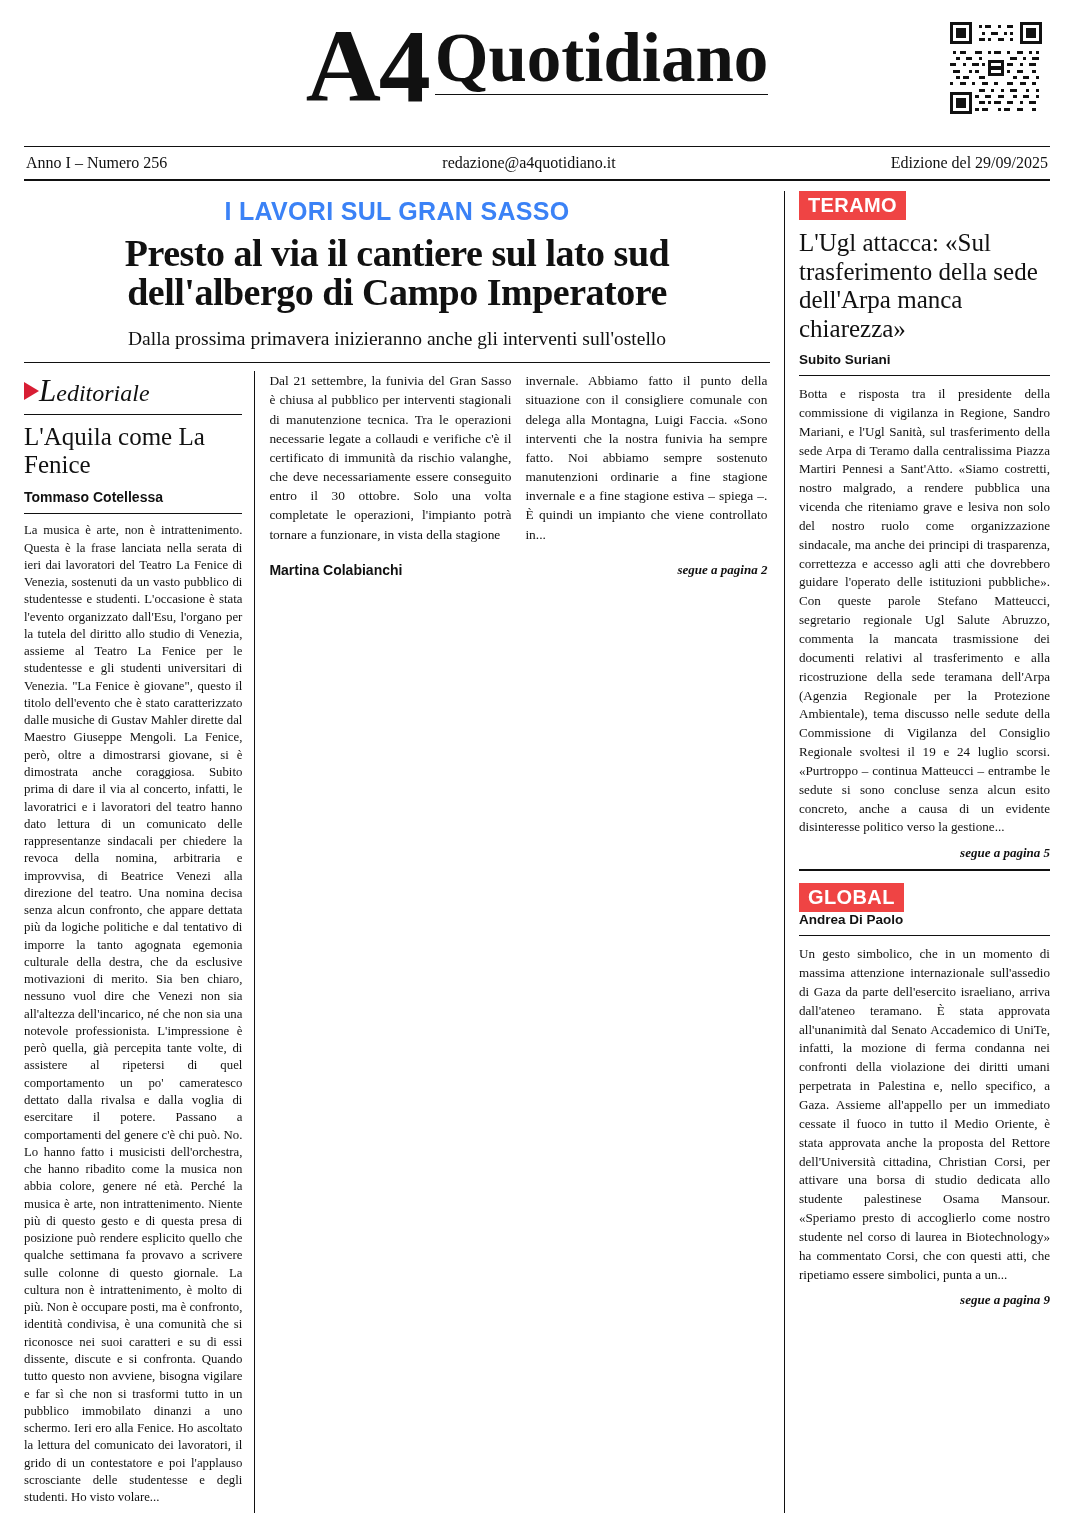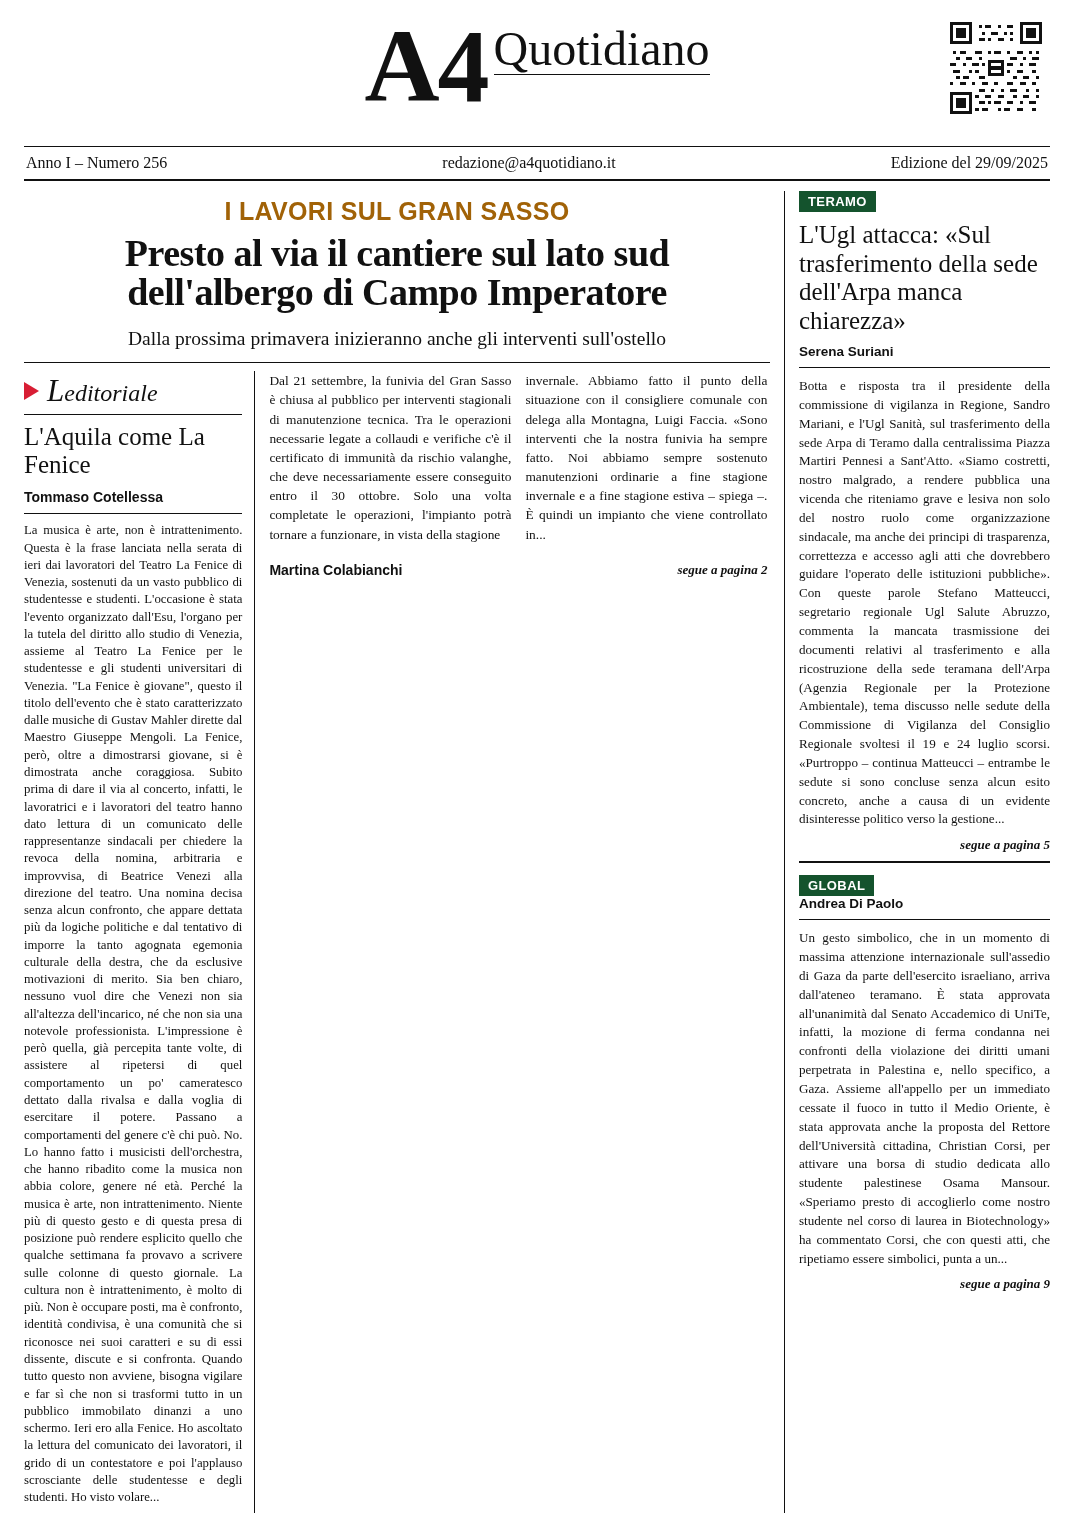--- a/index.html
+++ b/index.html
@@ -12,68 +12,68 @@
     position:relative;
     overflow:hidden;
   }
   .page { width:1074px; height:1200px; padding:0 24px; position:relative; }
 
   
   .masthead { display:flex; align-items:flex-start; justify-content:center; padding-top:18px; position:relative; height:140px; }
   .logo-wrap { display:flex; align-items:flex-start; }
   .logo-a4 { font-family:"Liberation Serif", serif; font-size:104px; font-weight:700; line-height:0.92; letter-spacing:-2px; }
   .logo-right { margin-left:6px; padding-top:8px; }
-  .logo-word { font-family:"Liberation Serif", serif; font-size:48px; font-weight:400; line-height:0.95; letter-spacing:0px; }
+  .logo-word { font-family:"Liberation Serif", serif; font-size:69px; font-weight:700; line-height:0.95; letter-spacing:0px; }
   .logo-rule { border-bottom:1.5px solid #111; margin:2px 0 4px 0; }
   .logo-sub { font-family:"Liberation Sans", sans-serif; font-size:21px; letter-spacing:0.5px; text-align:center; }
   .qr { position:absolute; right:8px; top:22px; width:92px; height:92px; }
   .qr svg { display:block; }
 
   
   .inforule-top { border-top:1px solid #111; margin-top:6px; }
   .infobar { display:flex; justify-content:space-between; align-items:center;
              font-size:16px; padding:7px 2px 7px 2px; }
   .infobar .center { flex:1; text-align:center; }
   .inforule-bottom { border-bottom:2.5px solid #111; }
 
   
   .content { display:flex; gap:0; padding-top:10px; }
   .left { width:760px; padding-right:14px; }
   .rightcol { width:266px; border-left:1px solid #111; padding-left:14px; }
 
   
-  .kicker { text-align:center; color:#a16207; font-family:"Liberation Sans", sans-serif;
+  .kicker { text-align:center; color:#3b82f6; font-family:"Liberation Sans", sans-serif;
             font-weight:700; font-size:25px; letter-spacing:0.3px; margin:6px 0 8px; }
   .lead-title { text-align:center; font-size:38px; font-weight:700; line-height:1.03; letter-spacing:-0.5px; margin:0 10px; }
   .lead-sub { text-align:center; font-size:19.5px; margin:16px 6px 12px; }
   .hr-thin { border-bottom:1px solid #111; margin:10px 0 8px; }
 
   
   .lead-cols { display:flex; }
   .editorial-col { width:232px; padding-right:12px; border-right:1px solid #111; }
   .mid-cols { width:516px; padding-left:14px; display:flex; gap:14px; }
   .col { width:242px; }
 
-  .ed-head { display:flex; align-items:center; gap:8px; margin-top:2px; }
+  .ed-head { display:flex; align-items:center; margin-top:2px; }
   .ed-arrow { width:0; height:0; border-left:15px solid #d81e34; border-top:9px solid transparent; border-bottom:9px solid transparent; }
   .ed-word { font-size:24px; font-style:italic; font-family:"Liberation Serif", serif; }
   .ed-word .cap { font-size:31px; }
   .ed-rule { border-bottom:1px solid #111; margin:5px 0 8px; }
   .ed-title { font-size:25px; line-height:1.12; font-weight:400; margin-bottom:10px; }
   .byline { font-family:"Liberation Sans", sans-serif; font-weight:700; font-size:14px; margin-bottom:8px; }
   .ed-rule2 { border-bottom:1px solid #111; margin:6px 0 8px; }
 
   p.body { font-size:12.8px; line-height:1.35; text-align:justify; margin:0 0 7px; hyphens:auto; }
 
   .art-body { font-size:13.4px; line-height:1.43; text-align:justify; margin:0; hyphens:auto; }
   .seguelink { font-family:"Liberation Serif", serif; font-style:italic; font-weight:700; font-size:13px; }
 
   
-  .sec-label { display:inline-block; background:#14532d; color:#fff;
-               font-family:"Liberation Sans", sans-serif; font-weight:700; font-size:13px;
+  .sec-label { display:inline-block; background:#ef4444; color:#fff;
+               font-family:"Liberation Sans", sans-serif; font-weight:700; font-size:20px;
                padding:3px 9px 3px 9px; letter-spacing:0.4px; }
   .r-title { font-size:25px; line-height:1.14; margin:9px 0 9px; font-weight:400; }
   .r-byline { font-family:"Liberation Sans", sans-serif; font-weight:700; font-size:13.5px; margin-bottom:8px; }
   .r-rule { border-bottom:1px solid #111; margin:6px 0 9px; }
   .r-body { font-size:13.1px; line-height:1.44; text-align:justify; margin:0; hyphens:auto; }
   .r-segue { text-align:right; font-style:italic; font-weight:700; font-size:13px; margin-top:8px; }
   .r-blockrule { border-bottom:2px solid #111; margin:8px 0 12px; }
 </style>
 </head>
 <body>
@@ -250,21 +250,21 @@
         </div>
       </div>
 
     </div>
 
     <div class="rightcol">
 
       <div>
         <span class="sec-label">TERAMO</span>
         <div class="r-title">L'Ugl attacca: «Sul trasferimento della sede dell'Arpa manca chiarezza»</div>
-        <div class="r-byline">Serena Suriani</div>
+        <div class="r-byline">Subito Suriani</div>
         <div class="r-rule"></div>
         <p class="r-body">Botta e risposta tra il presidente della commissione di vigilanza in Regione, Sandro Mariani, e l'Ugl Sanità, sul trasferimento della sede Arpa di Teramo dalla centralissima Piazza Martiri Pennesi a Sant'Atto. «Siamo costretti, nostro malgrado, a rendere pubblica una vicenda che riteniamo grave e lesiva non solo del nostro ruolo come organizzazione sindacale, ma anche dei principi di trasparenza, correttezza e accesso agli atti che dovrebbero guidare l'operato delle istituzioni pubbliche». Con queste parole Stefano Matteucci, segretario regionale Ugl Salute Abruzzo, commenta la mancata trasmissione dei documenti relativi al trasferimento e alla ricostruzione della sede teramana dell'Arpa (Agenzia Regionale per la Protezione Ambientale), tema discusso nelle sedute della Commissione di Vigilanza del Consiglio Regionale svoltesi il 19 e 24 luglio scorsi. «Purtroppo – continua Matteucci – entrambe le sedute si sono concluse senza alcun esito concreto, anche a causa di un evidente disinteresse politico verso la gestione...</p>
         <div class="r-segue">segue a pagina 5</div>
       </div>
 
       <div class="r-blockrule"></div>
 
       <div>
         <span class="sec-label">GLOBAL</span>
         <div class="r-byline">Andrea Di Paolo</div>

